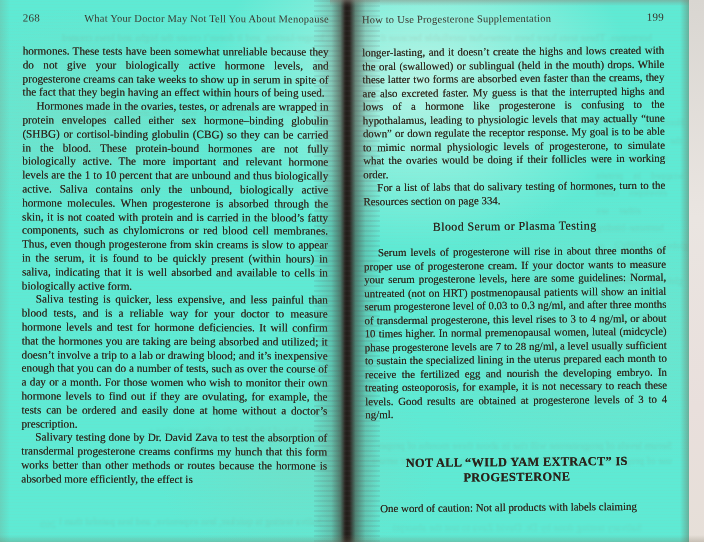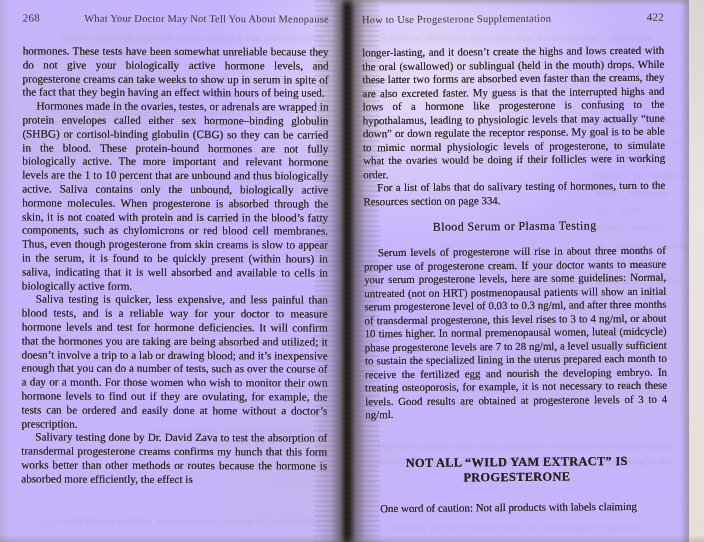--- a/index.html
+++ b/index.html
@@ -1,18 +1,18 @@
 <!DOCTYPE html>
 <html><head>
 <meta charset="utf-8">
 <style>
   html,body{margin:0;padding:0;}
   .scan{
     position:relative;width:704px;height:542px;overflow:hidden;
-    background-color:#c4b5fd;
+    background-color:#5eead4;
     font-family:"Liberation Serif","DejaVu Serif",serif;
     color:#2a231b;
   }
   .mottle{
     position:absolute;inset:0;z-index:1;pointer-events:none;
     background:
       radial-gradient(300px 240px at 60% 15%, rgba(255,253,244,.55), transparent 70%),
       radial-gradient(220px 160px at 12% 22%, rgba(198,188,162,.18), transparent 70%),
       radial-gradient(260px 200px at 84% 62%, rgba(200,190,165,.16), transparent 70%),
       radial-gradient(200px 150px at 42% 86%, rgba(190,178,150,.15), transparent 70%),
@@ -105,21 +105,21 @@
     </div>
     <p class="body noind">hormones. These tests have been somewhat unreliable because they do not give your biologically active hormone levels, and progesterone creams can take weeks to show up in serum in spite of the fact that they begin having an effect within hours of being used.</p>
     <p class="body">Hormones made in the ovaries, testes, or adrenals are wrapped in protein envelopes called either sex hormone–binding globulin (SHBG) or cortisol-binding globulin (CBG) so they can be carried in the blood. These protein-bound hormones are not fully biologically active. The more important and relevant hormone levels are the 1 to 10 percent that are unbound and thus biologically active. Saliva contains only the unbound, biologically active hormone molecules. When progesterone is absorbed through the skin, it is not coated with protein and is carried in the blood’s fatty components, such as chylomicrons or red blood cell membranes. Thus, even though progesterone from skin creams is slow to appear in the serum, it is found to be quickly present (within hours) in saliva, indicating that it is well absorbed and available to cells in biologically active form.</p>
     <p class="body">Saliva testing is quicker, less expensive, and less painful than blood tests, and is a reliable way for your doctor to measure hormone levels and test for hormone deficiencies. It will confirm that the hormones you are taking are being absorbed and utilized; it doesn’t involve a trip to a lab or drawing blood; and it’s inexpensive enough that you can do a number of tests, such as over the course of a day or a month. For those women who wish to monitor their own hormone levels to find out if they are ovulating, for example, the tests can be ordered and easily done at home without a doctor’s prescription.</p>
     <p class="body">Salivary testing done by Dr. David Zava to test the absorption of transdermal progesterone creams confirms my hunch that this form works better than other methods or routes because the hormone is absorbed more efficiently, the effect is</p>
   </div>
 
   <div class="page page-right">
     <div class="pg-header">
       <span class="run-title">How to Use Progesterone Supplementation</span>
-      <span class="num">422</span>
+      <span class="num">199</span>
     </div>
     <p class="body noind">longer-lasting, and it doesn’t create the highs and lows created with the oral (swallowed) or sublingual (held in the mouth) drops. While these latter two forms are absorbed even faster than the creams, they are also excreted faster. My guess is that the interrupted highs and lows of a hormone like progesterone is confusing to the hypothalamus, leading to physiologic levels that may actually “tune down” or down regulate the receptor response. My goal is to be able to mimic normal physiologic levels of progesterone, to simulate what the ovaries would be doing if their follicles were in working order.</p>
     <p class="body">For a list of labs that do salivary testing of hormones, turn to the Resources section on page 334.</p>
     <h3 class="sec">Blood Serum or Plasma Testing</h3>
     <p class="body">Serum levels of progesterone will rise in about three months of proper use of progesterone cream. If your doctor wants to measure your serum progesterone levels, here are some guidelines: Normal, untreated (not on HRT) postmenopausal patients will show an initial serum progesterone level of 0.03 to 0.3 ng/ml, and after three months of transdermal progesterone, this level rises to 3 to 4 ng/ml, or about 10 times higher. In normal premenopausal women, luteal (midcycle) phase progesterone levels are 7 to 28 ng/ml, a level usually sufficient to sustain the specialized lining in the uterus prepared each month to receive the fertilized egg and nourish the developing embryo. In treating osteoporosis, for example, it is not necessary to reach these levels. Good results are obtained at progesterone levels of 3 to 4 ng/ml.</p>
     <h3 class="sec2">NOT ALL “WILD YAM EXTRACT” IS PROGESTERONE</h3>
     <p class="body">One word of caution: Not all products with labels claiming</p>
   </div>
 
   <div class="gutter"></div>

